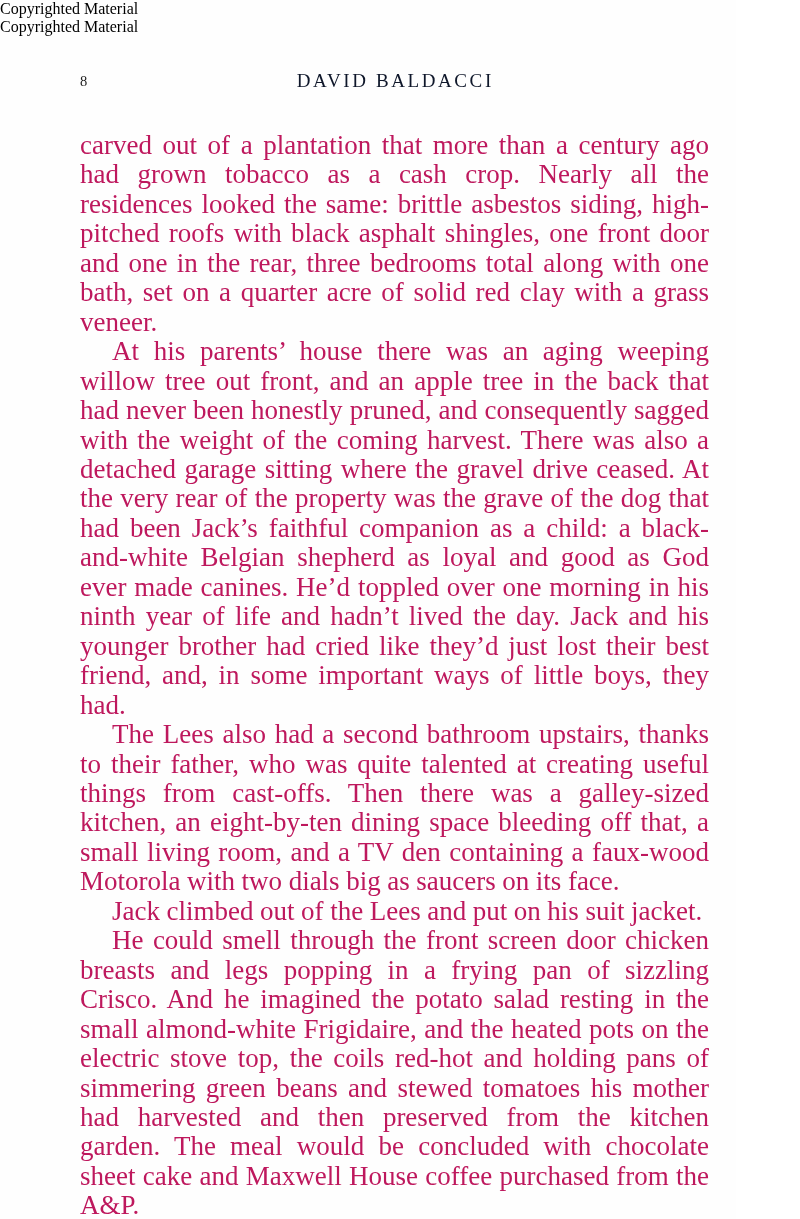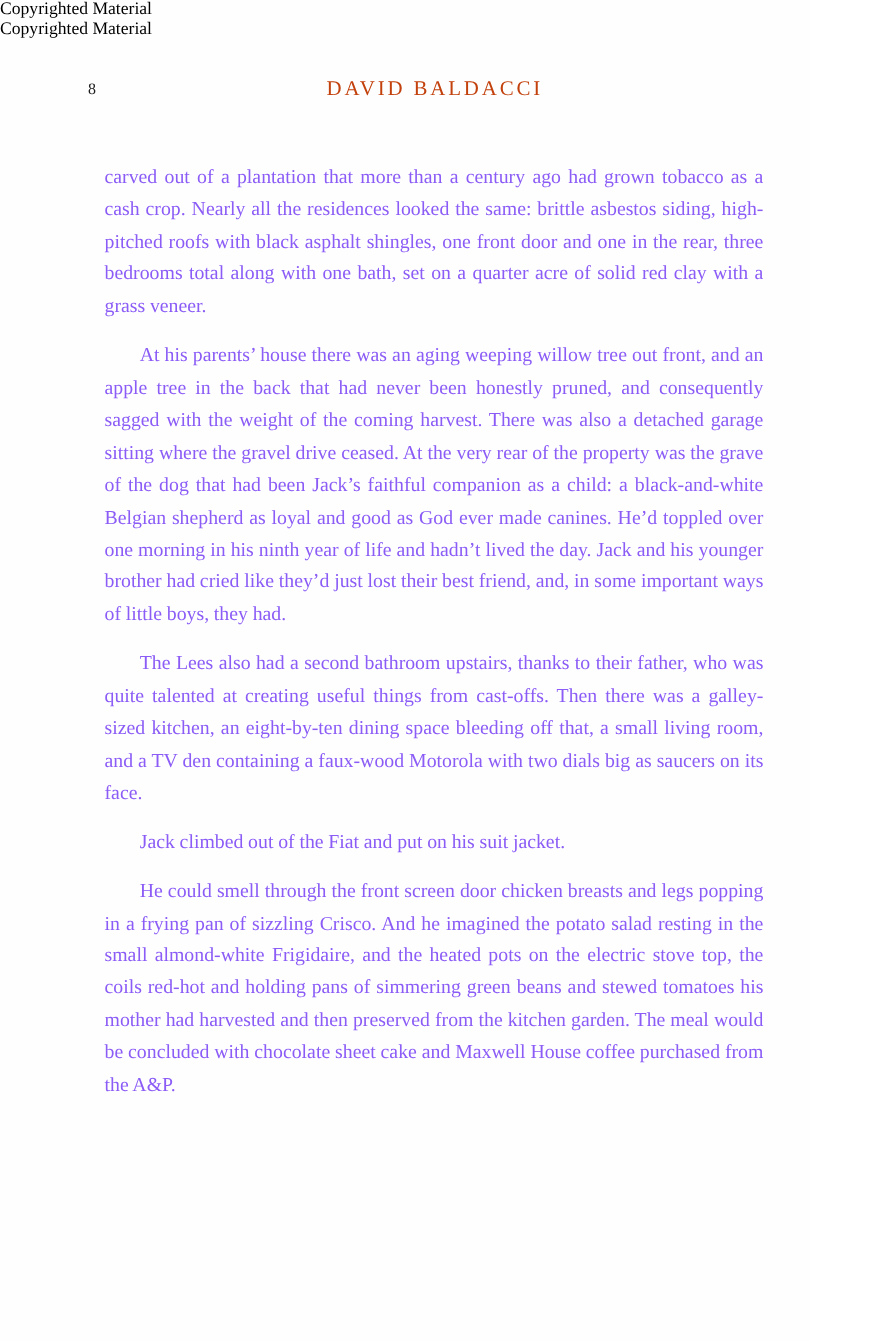--- a/index.html
+++ b/index.html
@@ -42,38 +42,38 @@
   }
   #running-head-title {
     position: absolute;
     left: 0;
     top: 0;
     width: 628px;
     text-align: center;
     font-size: 19px;
     letter-spacing: 2.6px;
     text-indent: 2.6px;
-    color: #c2410c;
+    color: #0f172a;
     line-height: 1.2;
     white-space: nowrap;
   }
 
   
   #body-text {
     position: absolute;
     left: 80px;
     top: 131px;
     width: 629px;
   }
 
   .para {
-    margin: 15px;
-    font-size: 18px;
+    margin: 0;
+    font-size: 27px;
     line-height: 29.45px;
-    color: #8b5cf6;
+    color: #be185d;
     text-align: justify;
     text-justify: inter-word;
     -webkit-hyphens: none;
     hyphens: none;
     word-spacing: -0.2px;
   }
   .para.indent { text-indent: 32px; }
 </style>
 </head>
 <body>
@@ -84,19 +84,19 @@
 
   <div id="running-head">
     <div id="page-number">8</div>
     <div id="running-head-title">DAVID BALDACCI</div>
   </div>
 
   <div id="body-text">
       <p class="para">carved out of a plantation that more than a century ago had grown tobacco as a cash crop. Nearly all the residences looked the same: brittle asbestos siding, high-pitched roofs with black asphalt shingles, one front door and one in the rear, three bedrooms total along with one bath, set on a quarter acre of solid red clay with a grass veneer.</p>
       <p class="para indent">At his parents’ house there was an aging weeping willow tree out front, and an apple tree in the back that had never been honestly pruned, and consequently sagged with the weight of the coming harvest. There was also a detached garage sitting where the gravel drive ceased. At the very rear of the property was the grave of the dog that had been Jack’s faithful companion as a child: a black-and-white Belgian shepherd as loyal and good as God ever made canines. He’d toppled over one morning in his ninth year of life and hadn’t lived the day. Jack and his younger brother had cried like they’d just lost their best friend, and, in some important ways of little boys, they had.</p>
       <p class="para indent">The Lees also had a second bathroom upstairs, thanks to their father, who was quite talented at creating useful things from cast-offs. Then there was a galley-sized kitchen, an eight-by-ten dining space bleeding off that, a small living room, and a TV den containing a faux-wood Motorola with two dials big as saucers on its face.</p>
-      <p class="para indent">Jack climbed out of the Fiat and put on his suit jacket.</p>
+      <p class="para indent">Jack climbed out of the Lees and put on his suit jacket.</p>
       <p class="para indent">He could smell through the front screen door chicken breasts and legs popping in a frying pan of sizzling Crisco. And he imagined the potato salad resting in the small almond-white Frigidaire, and the heated pots on the electric stove top, the coils red-hot and holding pans of simmering green beans and stewed tomatoes his mother had harvested and then preserved from the kitchen garden. The meal would be concluded with chocolate sheet cake and Maxwell House coffee purchased from the A&amp;P.</p>
     </div>
 
   <div id="watermark-bottom">Copyrighted Material</div>
 
 </div>
 
 </body></html>

